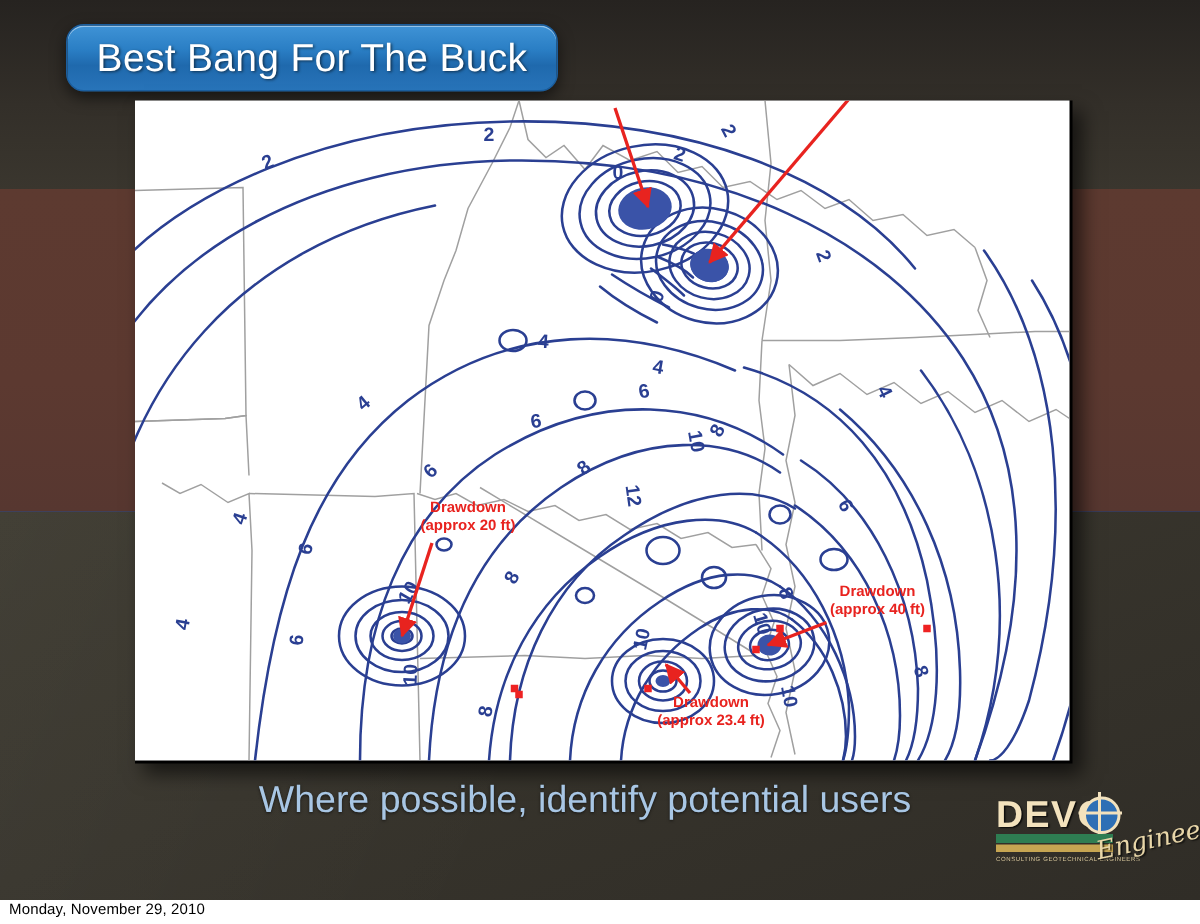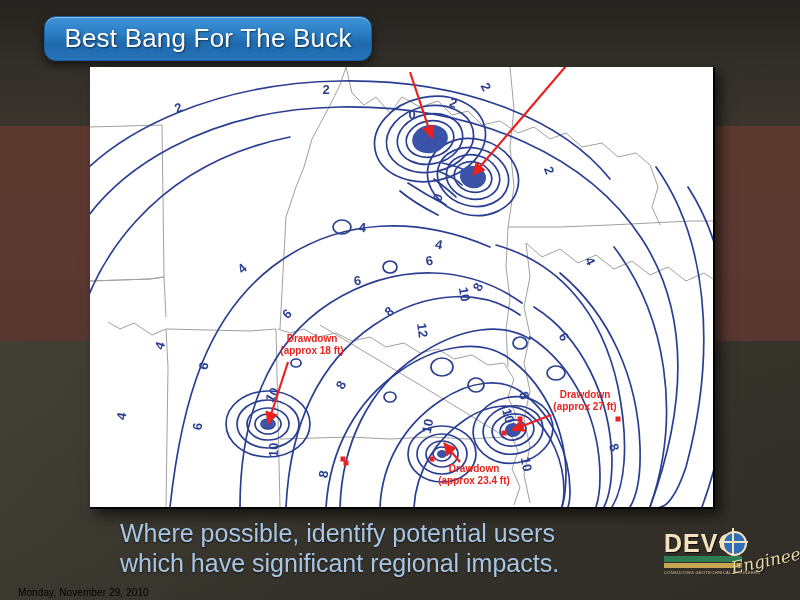--- a/index.html
+++ b/index.html
@@ -15,22 +15,22 @@
   .band-maroon{position:absolute;left:0;top:126px;width:800px;height:215px;
                background:linear-gradient(180deg,#5d3a30 0%,#5c3930 60%,#573730 100%);}
   .band-bottom{position:absolute;left:0;top:341px;width:800px;height:259px;
                background:linear-gradient(160deg,#3c392f 0%,#37342c 45%,#302d27 100%);}
   .band-sheen{position:absolute;left:0;top:341px;width:800px;height:259px;
               background:linear-gradient(115deg,rgba(255,255,255,0.035) 0%,rgba(255,255,255,0) 48%);}
 
   
   .footer-strip{position:absolute;left:0;top:600px;width:800px;height:16px;
                 background:#ffffff;}
-  .footer-date{position:absolute;left:6px;top:587px;font-size:10px;color:#000;
-               letter-spacing:.1px;margin-left:12px;}
+  .footer-date{position:absolute;left:6px;top:601px;font-size:10px;color:#000;
+               letter-spacing:.1px;}
 
   
   .title-banner{position:absolute;left:44px;top:16px;width:326px;height:43px;
       border-radius:12px;
       background:linear-gradient(180deg,#3f93d6 0%,#2a7ec4 38%,#1f69ad 62%,#2874b9 100%);
       box-shadow:0 4px 10px rgba(0,0,0,.55), inset 0 1px 0 rgba(255,255,255,.45);
       border:1px solid #1b5e9e;
       display:flex;align-items:center;justify-content:center;}
   .title-text{color:#ffffff;font-size:26px;letter-spacing:.2px;
       text-shadow:1px 1px 2px rgba(0,0,0,.55);white-space:nowrap;}
@@ -41,21 +41,21 @@
   .map-panel{position:absolute;left:90px;top:67px;width:623px;height:440px;
              background:#ffffff;overflow:hidden;}
   .map-svg{position:absolute;left:0;top:0;}
 
   
   .anno{position:absolute;color:#e8231f;font-size:10px;line-height:12px;
         text-align:center;white-space:nowrap;font-weight:bold;}
 
   
   .caption{position:absolute;left:120px;top:518px;width:540px;
-           color:#a8c6e4;font-size:25px;line-height:30px;text-align:left;
+           color:#a8c6e4;font-size:25px;line-height:30px;text-align:center;
            text-shadow:0 1px 2px rgba(0,0,0,.6);}
 
   
   .logo{position:absolute;left:660px;top:525px;width:132px;height:62px;}
   .logo-devo{position:absolute;left:4px;top:4px;font-size:25px;font-weight:bold;
              color:#f3e2bd;letter-spacing:1px;
              text-shadow:1px 1px 1px rgba(0,0,0,.8);}
   .logo-globe{position:absolute;left:62px;top:6px;width:21px;height:21px;
               border-radius:50%;background:#2e6fb5;border:2px solid #f3e2bd;}
   .logo-globe:before{content:"";position:absolute;left:-5px;top:8px;width:29px;
@@ -255,36 +255,35 @@
       <defs>
         <marker id="ah" markerWidth="7" markerHeight="7" refX="5.5" refY="3" orient="auto">
           <path d="M0,0 L6,3 L0,6 z" fill="#e8231f"></path>
         </marker>
       </defs>
     </svg>
 
     <div id="anno-labels">
         <div class="anno" style="left: 182px; top: 266px; width: 80px;">
           <div>Drawdown</div>
-          <div>(approx 18 ft)</div>
+          <div>(approx 20 ft)</div>
         </div>
         <div class="anno" style="left: 455px; top: 322px; width: 80px;">
           <div>Drawdown</div>
-          <div>(approx 27 ft)</div>
+          <div>(approx 40 ft)</div>
         </div>
         <div class="anno" style="left: 340px; top: 396px; width: 88px;">
           <div>Drawdown</div>
           <div>(approx 23.4 ft)</div>
         </div>
       </div>
   </div>
 
   <div class="caption">
     <div>Where possible, identify potential users</div>
-    <div>which have significant regional impacts.</div>
   </div>
 
   <div class="logo">
     <div class="logo-devo">DEVO</div>
     <div class="logo-globe"></div>
     <div class="logo-bar1"></div>
     <div class="logo-bar2"></div>
     <div class="logo-sub">CONSULTING GEOTECHNICAL ENGINEERS</div>
     <div class="logo-eng">Engineering</div>
   </div>

